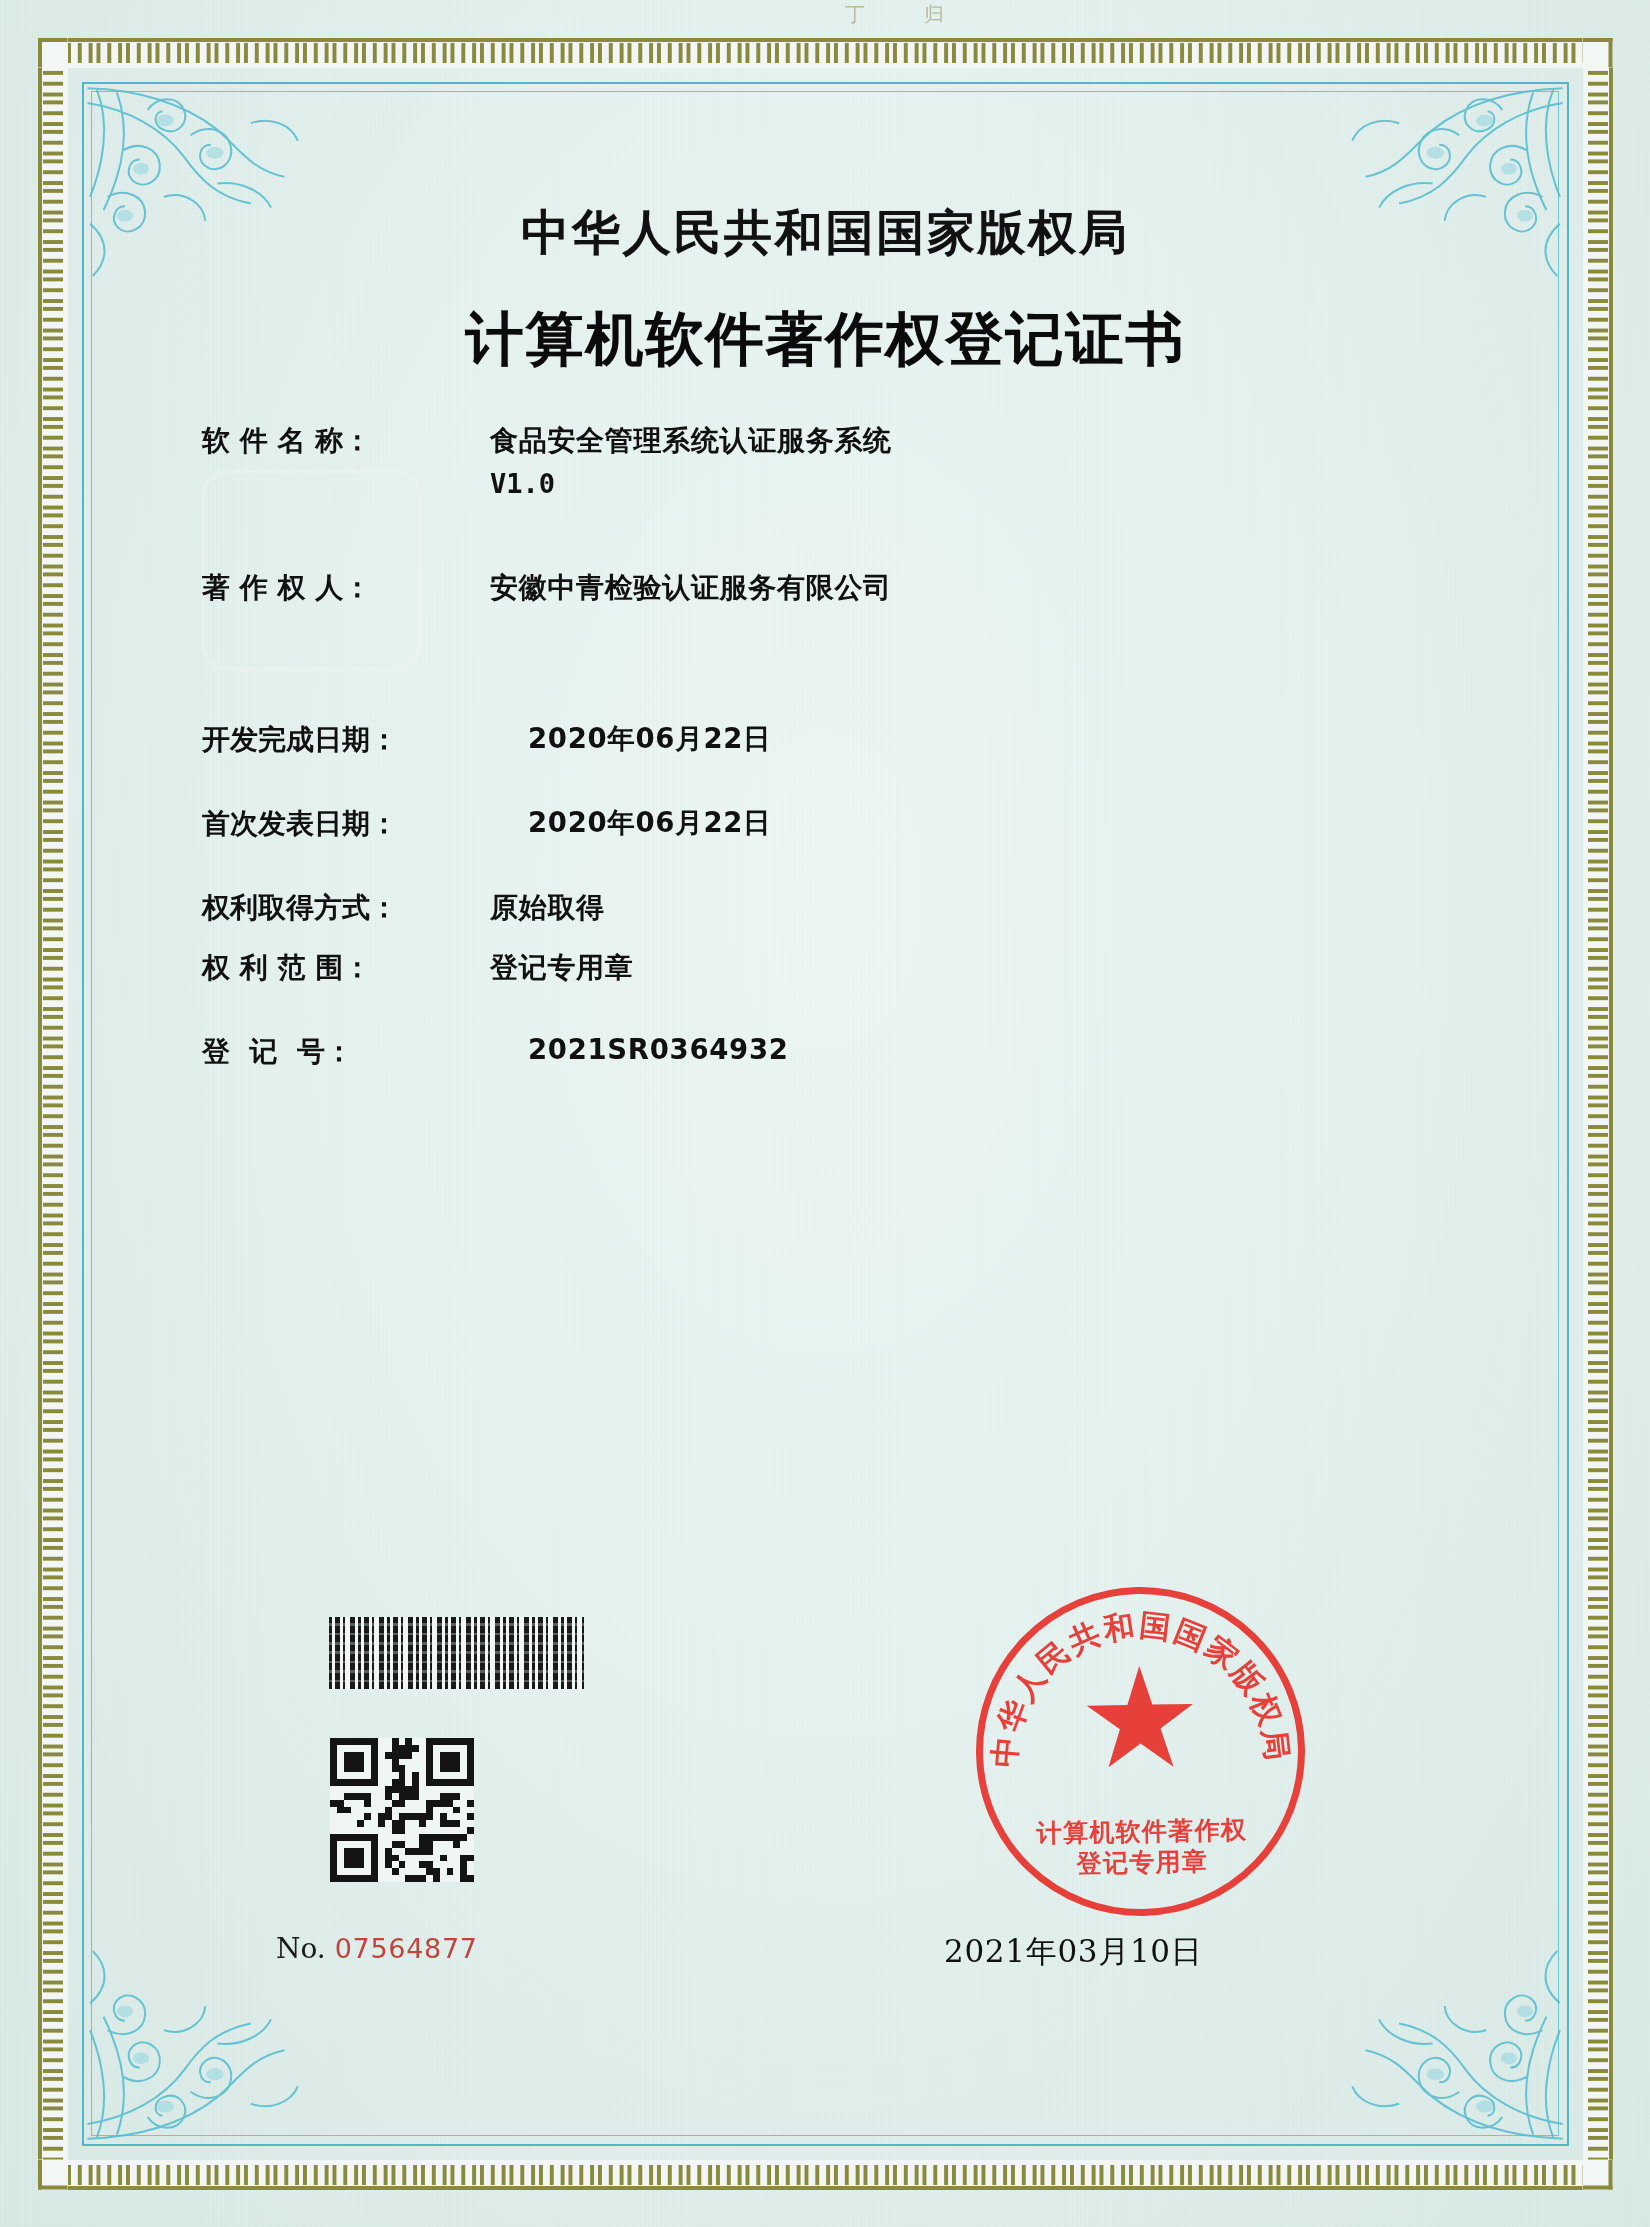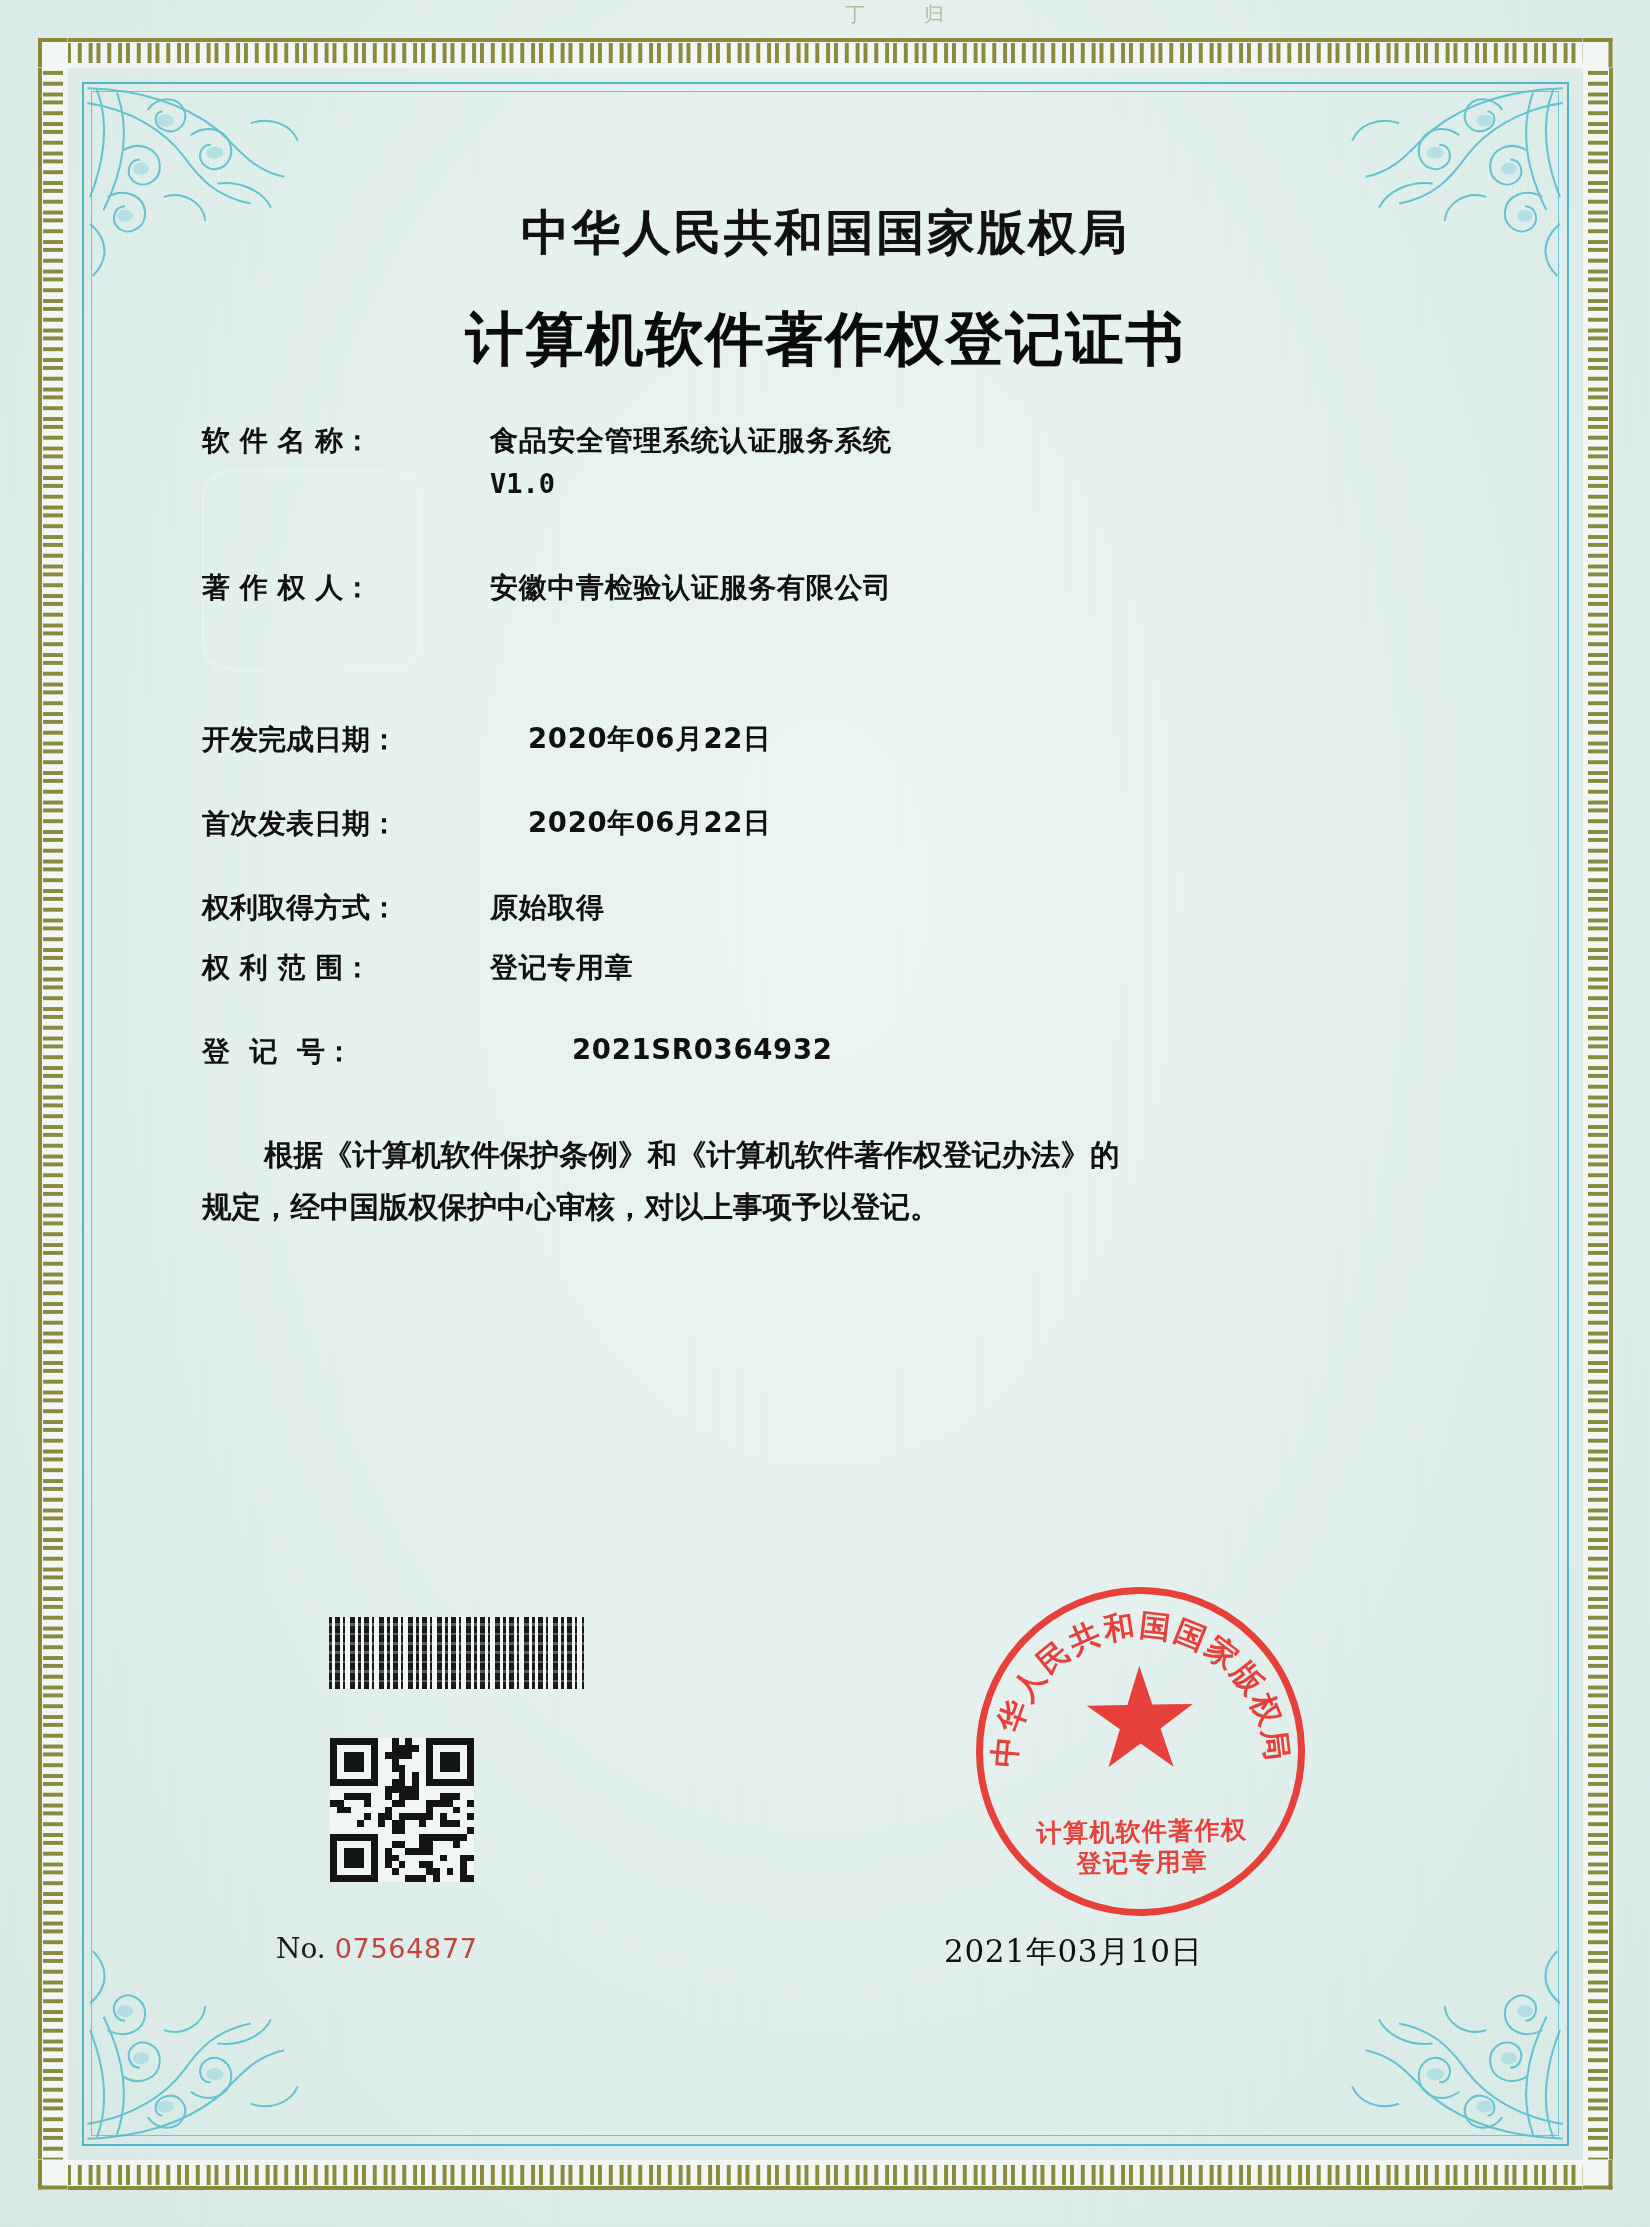--- a/index.html
+++ b/index.html
@@ -191,21 +191,21 @@
     font-size: 27px;
     font-weight: 700;
     color: #111;
     margin-top: 8px;
   }
   .row-owner { margin-top: 70px; }
   .row-dev   { margin-top: 114px; }
   .row-pub   { margin-top: 46px; }
   .row-acq   { margin-top: 46px; }
   .row-scope { margin-top: 22px; }
-  .row-reg   { margin-top: 46px; gap: 44px; }
+  .row-reg   { margin-top: 46px; }
 
   .paragraph {
     margin-top: 58px;
     padding-left: 34px;
     padding-right: 20px;
     font-family: "DejaVu Serif", serif;
     font-size: 29.5px;
     font-weight: 700;
     line-height: 1.75;
     color: #111;
@@ -480,24 +480,20 @@
         <div class="flabel">权 利 范 围：</div>
         <div class="fvalue">登记专用章</div>
       </div>
 
       <div class="frow row-reg">
         <div class="flabel">登  记  号：</div>
         <div class="fvalue num">2021SR0364932</div>
       </div>
     </div>
 
-    <div class="paragraph">
-      <div><span class="indent"></span><span>根据《计算机软件保护条例》和《计算机软件著作权登记办法》的</span></div>
-      <div>规定，经中国版权保护中心审核，对以上事项予以登记。</div>
-    </div>
   </div>
 
   <div class="barcode">
     <div class="bars"></div>
     <div class="mask"></div>
   </div>
 
   <div class="qrcode">
     <div class="qr-grid" id="qr">
         <i class="on"></i>

